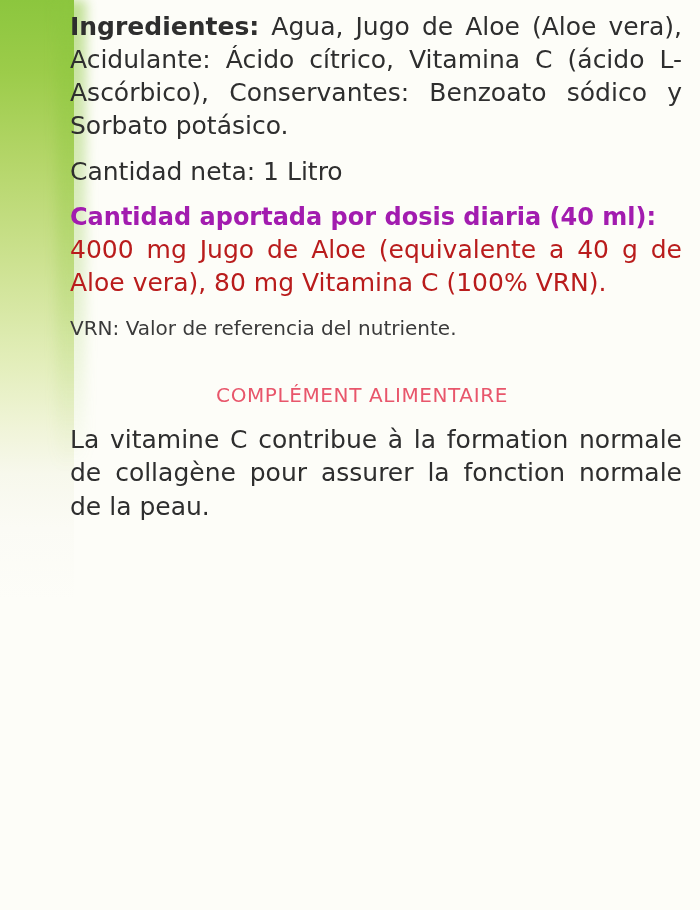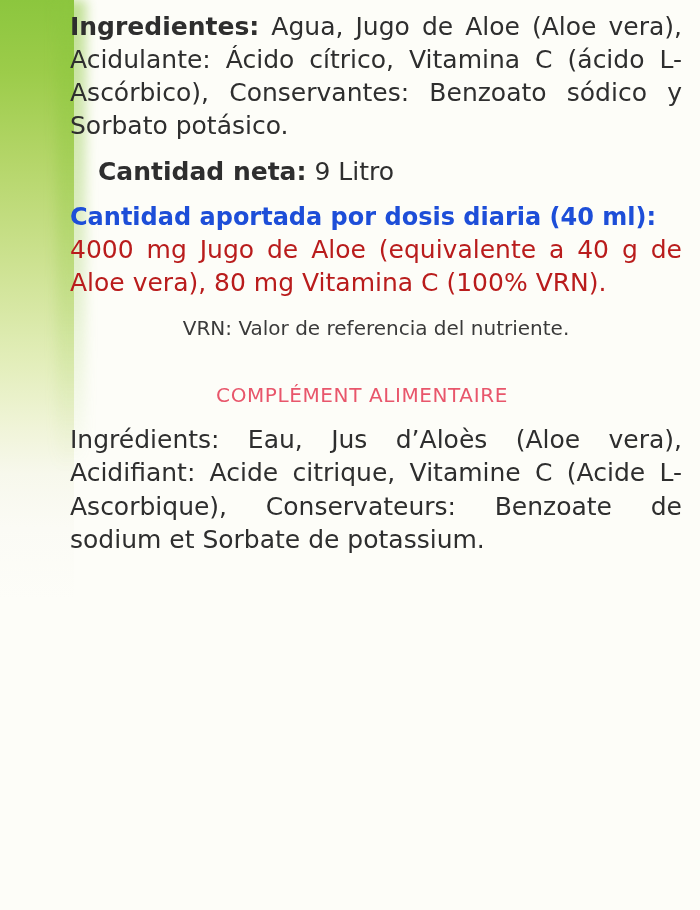--- a/index.html
+++ b/index.html
@@ -95,42 +95,40 @@
     font-weight: 600;
   }
 
   .t-cantidad-neta {
     font-size: 25px;
     line-height: 1.3;
     color: #2e2e2e;
     margin-top: 14px;
   }
   .t-cantidad-neta .lead {
-    font-weight: 700;
-    margin-left: 28px;
+    font-weight: 400;
   }
 
   .t-dosis-head {
     font-size: 24px;
     font-weight: 600;
-    color: #1d4ed8;
+    color: #a21caf;
     line-height: 1.3;
   }
   .t-dosis-body {
     font-size: 25px;
     line-height: 1.32;
     color: #b91c1c;
   }
 
   .t-vrn {
     font-size: 20px;
     line-height: 1.3;
     color: #3a3a3a;
     margin-top: 16px;
-    text-align: center;
   }
 
   .fr-title {
     margin-top: 42px;
     margin-bottom: 16px;
     text-align: center;
     color: #e8566b;
     font-size: 20px;
     letter-spacing: 0.6px;
     font-weight: 500;
@@ -156,26 +154,26 @@
 
 <div class="label">
 
   <div class="edge-line"></div>
   <div class="green-band"></div>
 
   <div class="content">
 
     <p class="t-ingredientes para-just block"><span class="lead">Ingredientes:</span><span> Agua, Jugo de Aloe (Aloe vera), Acidulante: Ácido cítrico, Vitamina C (ácido L-Ascórbico), Conservantes: Benzoato sódico y Sorbato potásico.</span></p>
 
-    <p class="t-cantidad-neta block"><span class="lead">Cantidad neta:</span><span> 9 Litro</span></p>
+    <p class="t-cantidad-neta block"><span class="lead">Cantidad neta:</span><span> 1 Litro</span></p>
 
     <p class="t-dosis-head">Cantidad aportada por dosis diaria (40 ml):</p>
     <p class="t-dosis-body para-just block">4000 mg Jugo de Aloe (equivalente a 40 g de Aloe vera), 80 mg Vitamina C (100% VRN).</p>
 
     <p class="t-vrn">VRN: Valor de referencia del nutriente.</p>
 
     <p class="fr-title">COMPLÉMENT ALIMENTAIRE</p>
 
+    <p class="fr-claim para-just">La vitamine C contribue à la formation normale de collagène pour assurer la fonction normale de la peau.</p>
 
-    <p class="fr-ingredients para-just"><span>Ingrédients:</span><span> Eau, Jus d’Aloès (Aloe vera), Acidifiant: Acide citrique, Vitamine C (Acide L-Ascorbique), Conservateurs: Benzoate de sodium et Sorbate de potassium.</span></p>
 
   </div>
 </div>
 
 </body></html>

